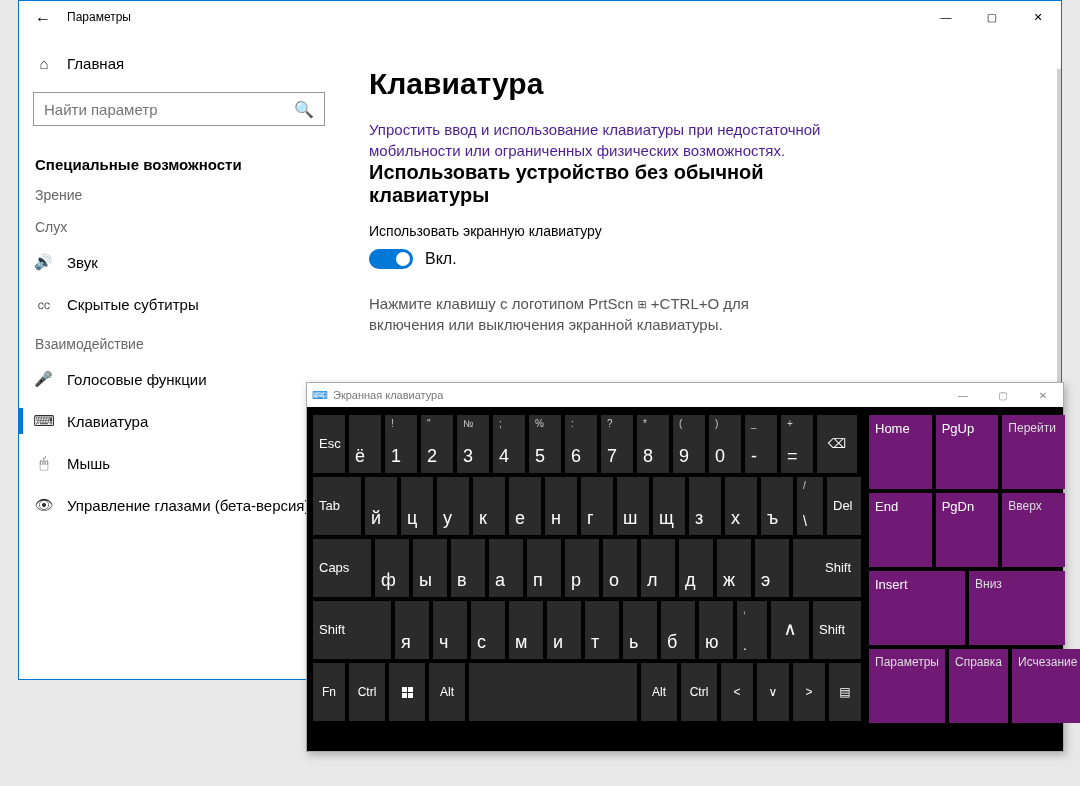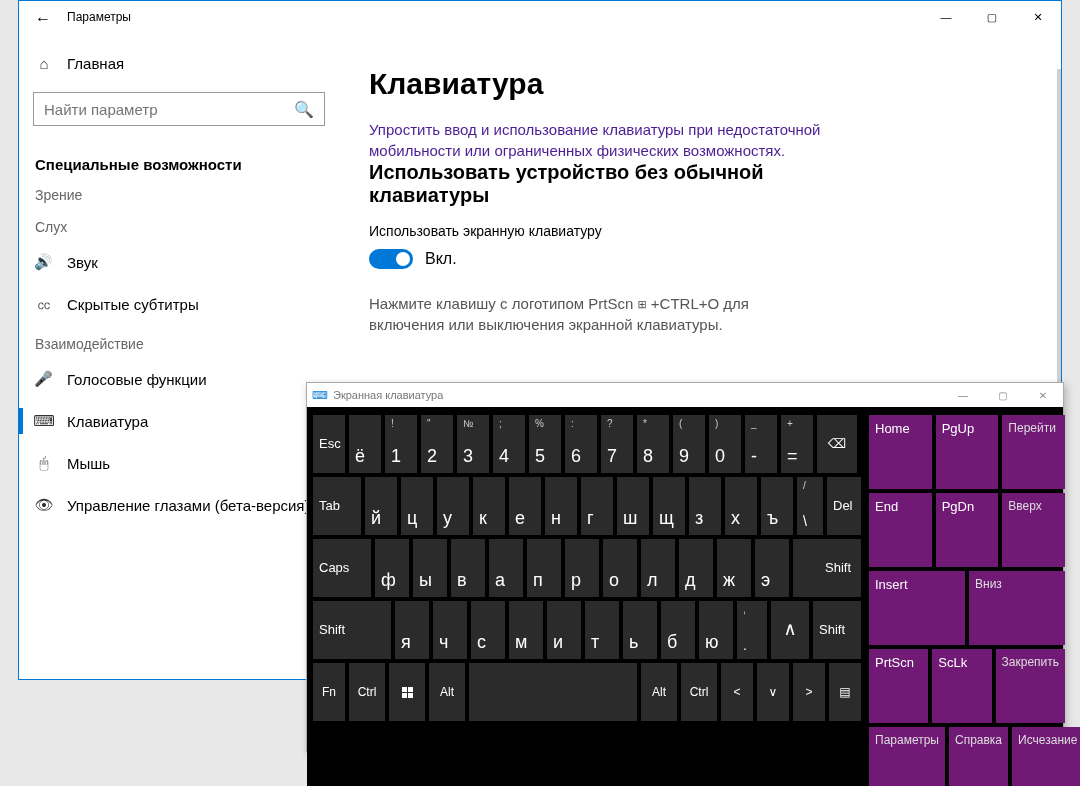--- a/index.html
+++ b/index.html
@@ -308,25 +308,20 @@
         <div class="right-row">
             <div class="right-key">End</div>
             <div class="right-key">PgDn</div>
             <div class="right-key accent">Вверх</div>
           </div>
         <div class="right-row">
             <div class="right-key">Insert</div>
             <div class="right-key accent">Вниз</div>
           </div>
         <div class="right-row">
-            <div class="right-key">PrtScn</div>
-            <div class="right-key">ScLk</div>
-            <div class="right-key accent">Закрепить</div>
-          </div>
-        <div class="right-row">
             <div class="right-key accent">Параметры</div>
             <div class="right-key accent">Справка</div>
             <div class="right-key accent">Исчезание</div>
           </div>
       </div>
     </div>
   </div>
 </div>
 
 </body></html>

